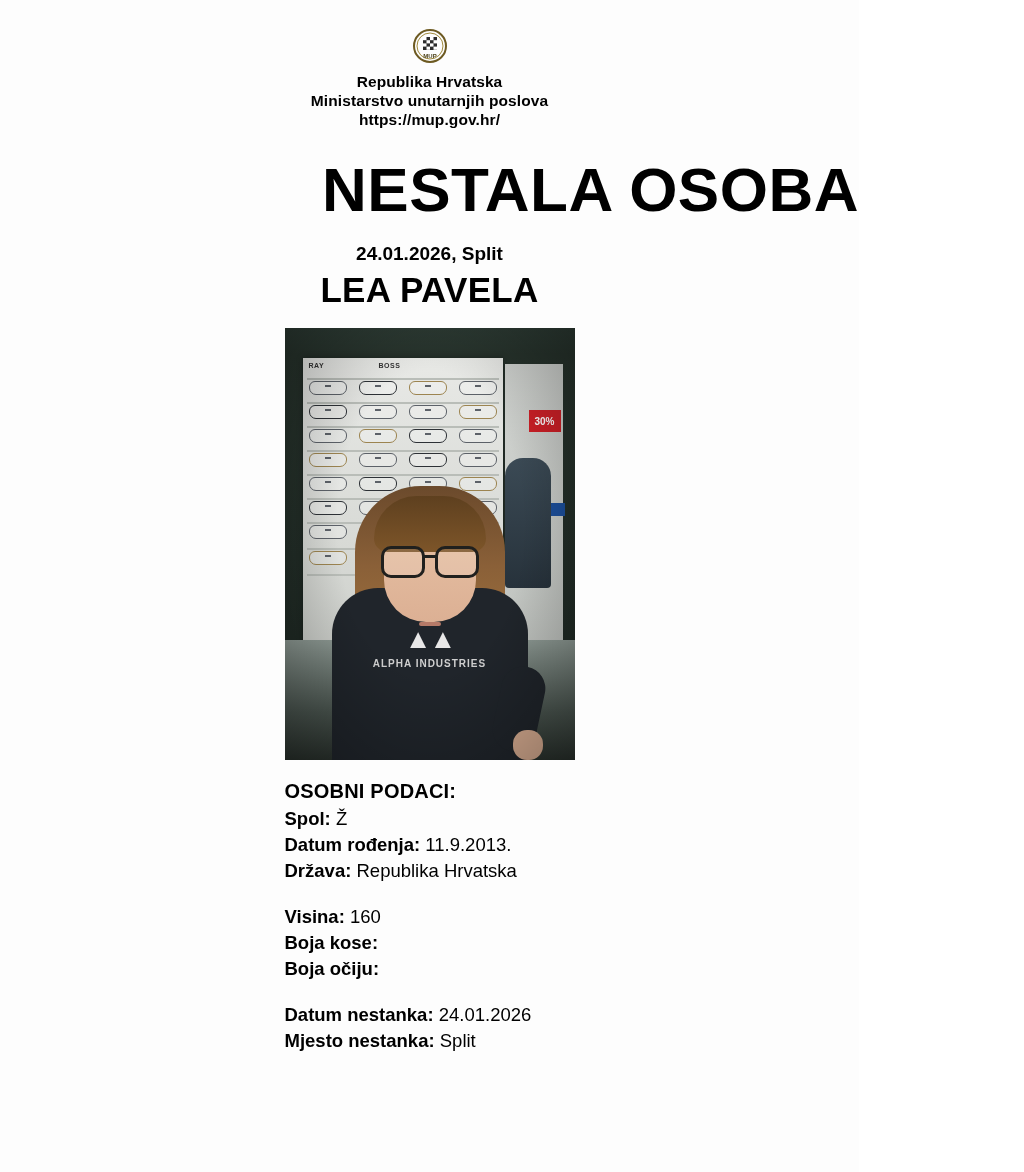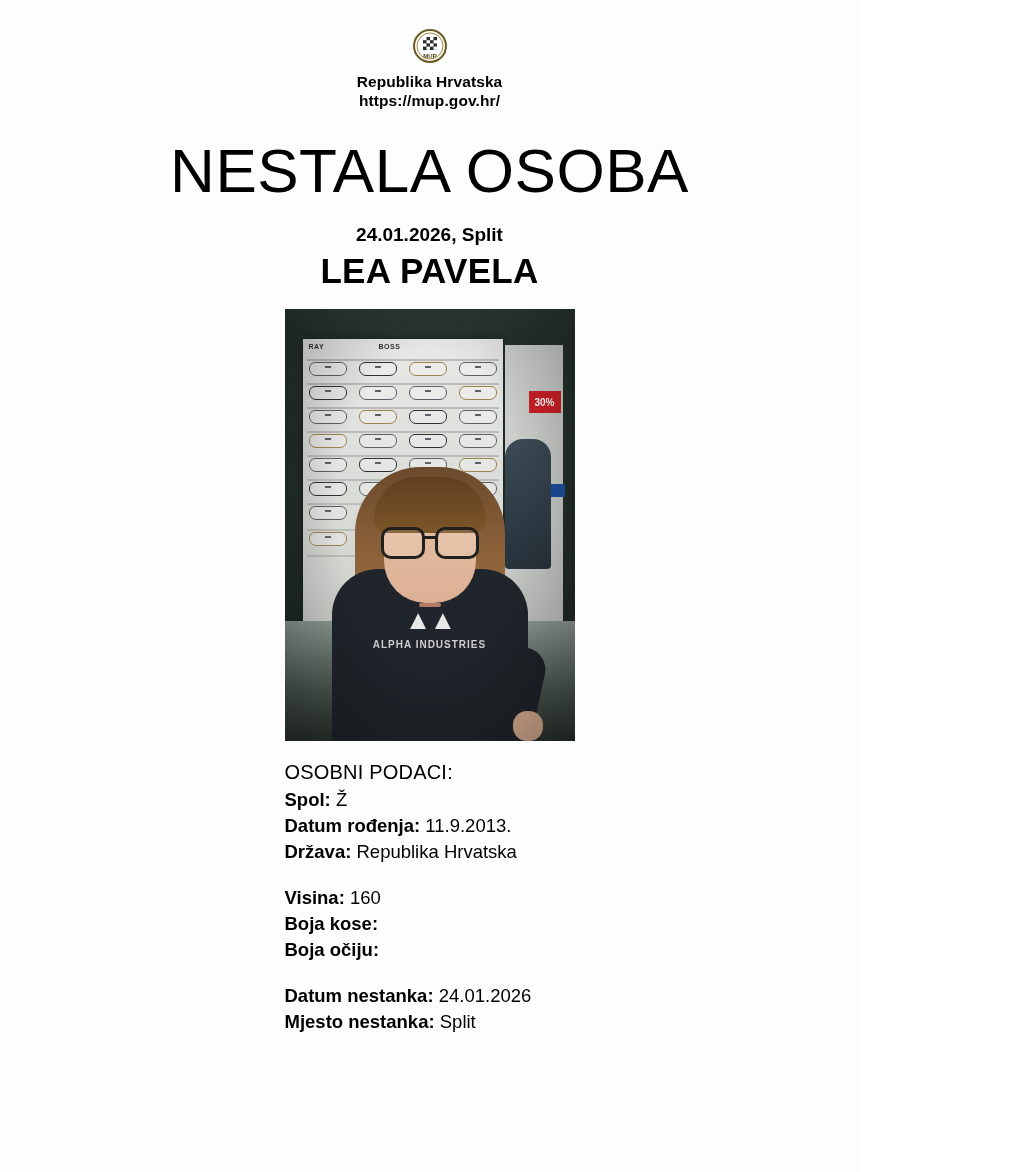--- a/index.html
+++ b/index.html
@@ -35,23 +35,23 @@
   }
   .header-line {
     font-size: 15.5px;
     font-weight: bold;
     line-height: 19px;
     letter-spacing: 0.1px;
   }
 
   
   .main-title {
-    text-align: center;
+    text-align: right;
     font-size: 62px;
-    font-weight: normal;
+    font-weight: bold;
     letter-spacing: 0.5px;
     margin-top: 30px;
     margin-bottom: 16px;
     line-height: 1;
   }
 
   
   .subject-date {
     text-align: center;
     font-size: 19px;
@@ -326,21 +326,21 @@
   }
 
   
   .details {
     width: 290px;
     margin: 18px auto 0 auto;
     font-size: 18.5px;
     line-height: 26px;
   }
   .section-title {
-    font-weight: normal;
+    font-weight: bold;
     font-size: 20px;
     letter-spacing: 0.2px;
     margin-bottom: 2px;
   }
   .section {
     margin-bottom: 20px;
   }
   .row {
     white-space: nowrap;
   }
@@ -369,20 +369,21 @@
         <rect x="16.5" y="14.2" width="3.5" height="3.2"></rect>
         <rect x="23.5" y="14.2" width="3.5" height="3.2"></rect>
         <rect x="13" y="17.4" width="3.5" height="3.2"></rect>
         <rect x="20" y="17.4" width="3.5" height="3.2"></rect>
         <rect x="16.5" y="20.6" width="3.5" height="3.2"></rect>
         <rect x="23.5" y="20.6" width="3.5" height="3.2"></rect>
       </g>
       <text x="20" y="31.5" font-size="6" font-family="Liberation Sans, sans-serif" font-weight="bold" text-anchor="middle" fill="#4a3f18">MUP</text>
     </svg>
     <div class="header-line">Republika Hrvatska</div>
+    <div class="header-line">Ministarstvo unutarnjih poslova</div>
     <div class="header-line">https://mup.gov.hr/</div>
   </div>
 
   <div class="main-title">NESTALA OSOBA</div>
 
   <div class="subject-date">24.01.2026, Split</div>
   <div class="subject-name">LEA PAVELA</div>
 
   <div class="photo-wrap">
     <div class="photo-inner">

